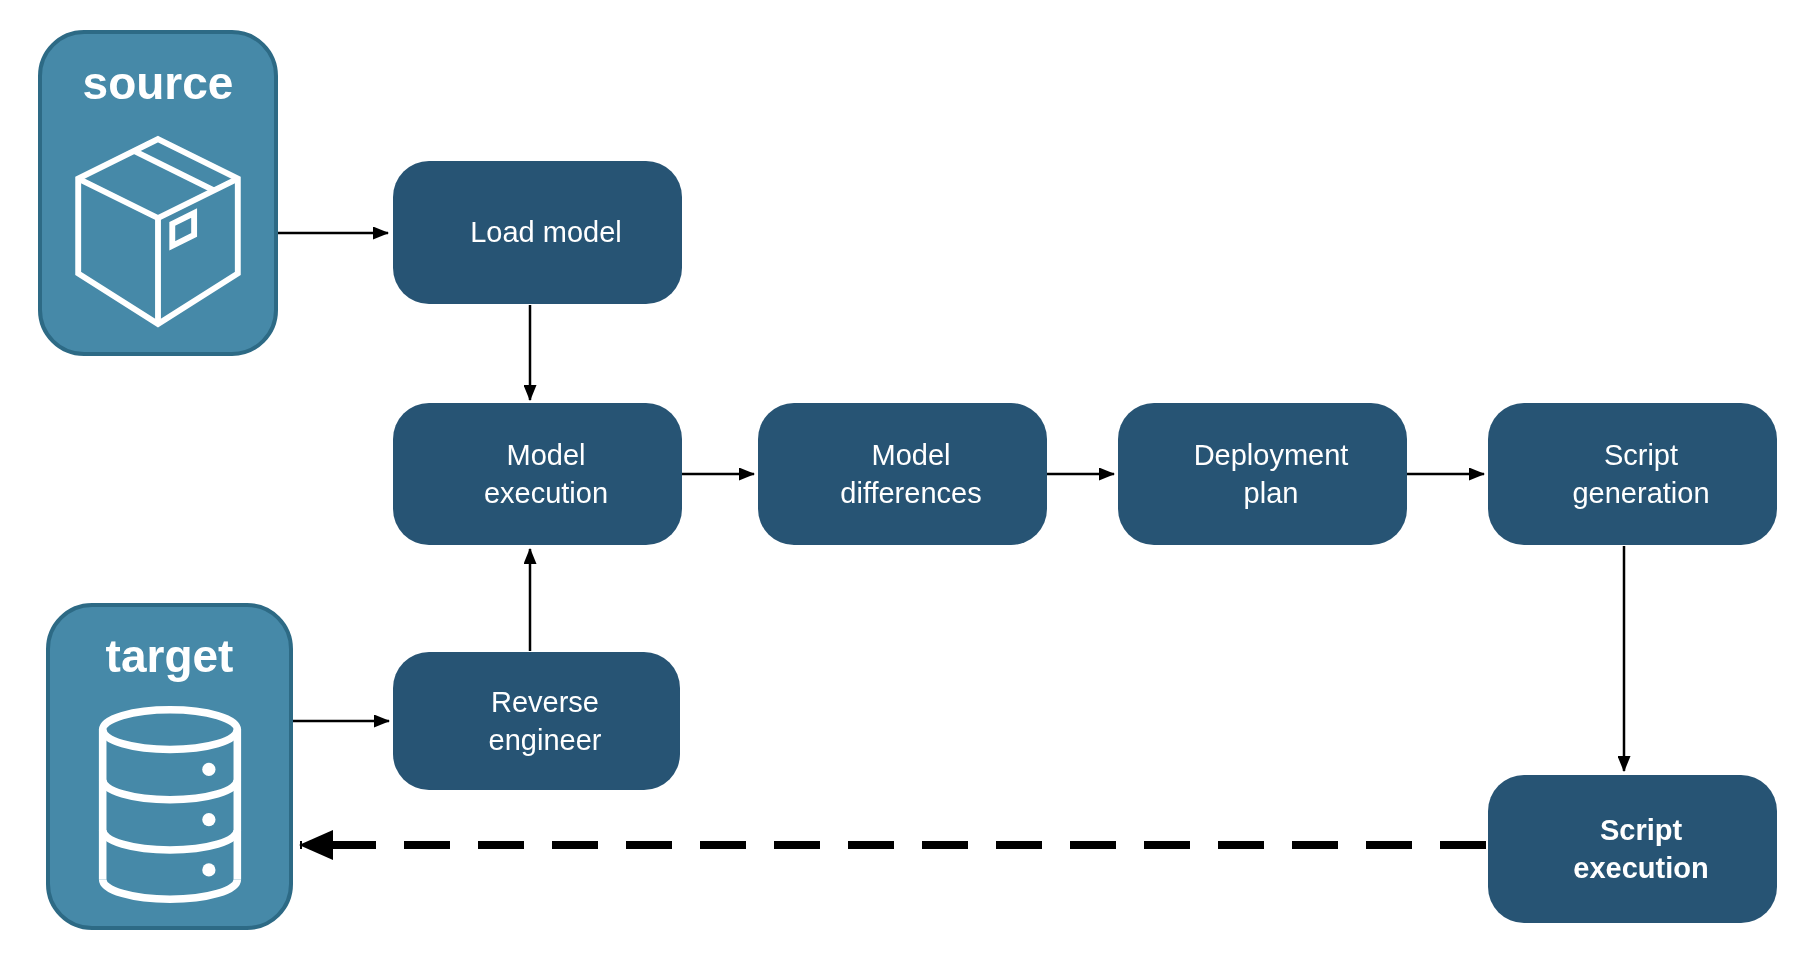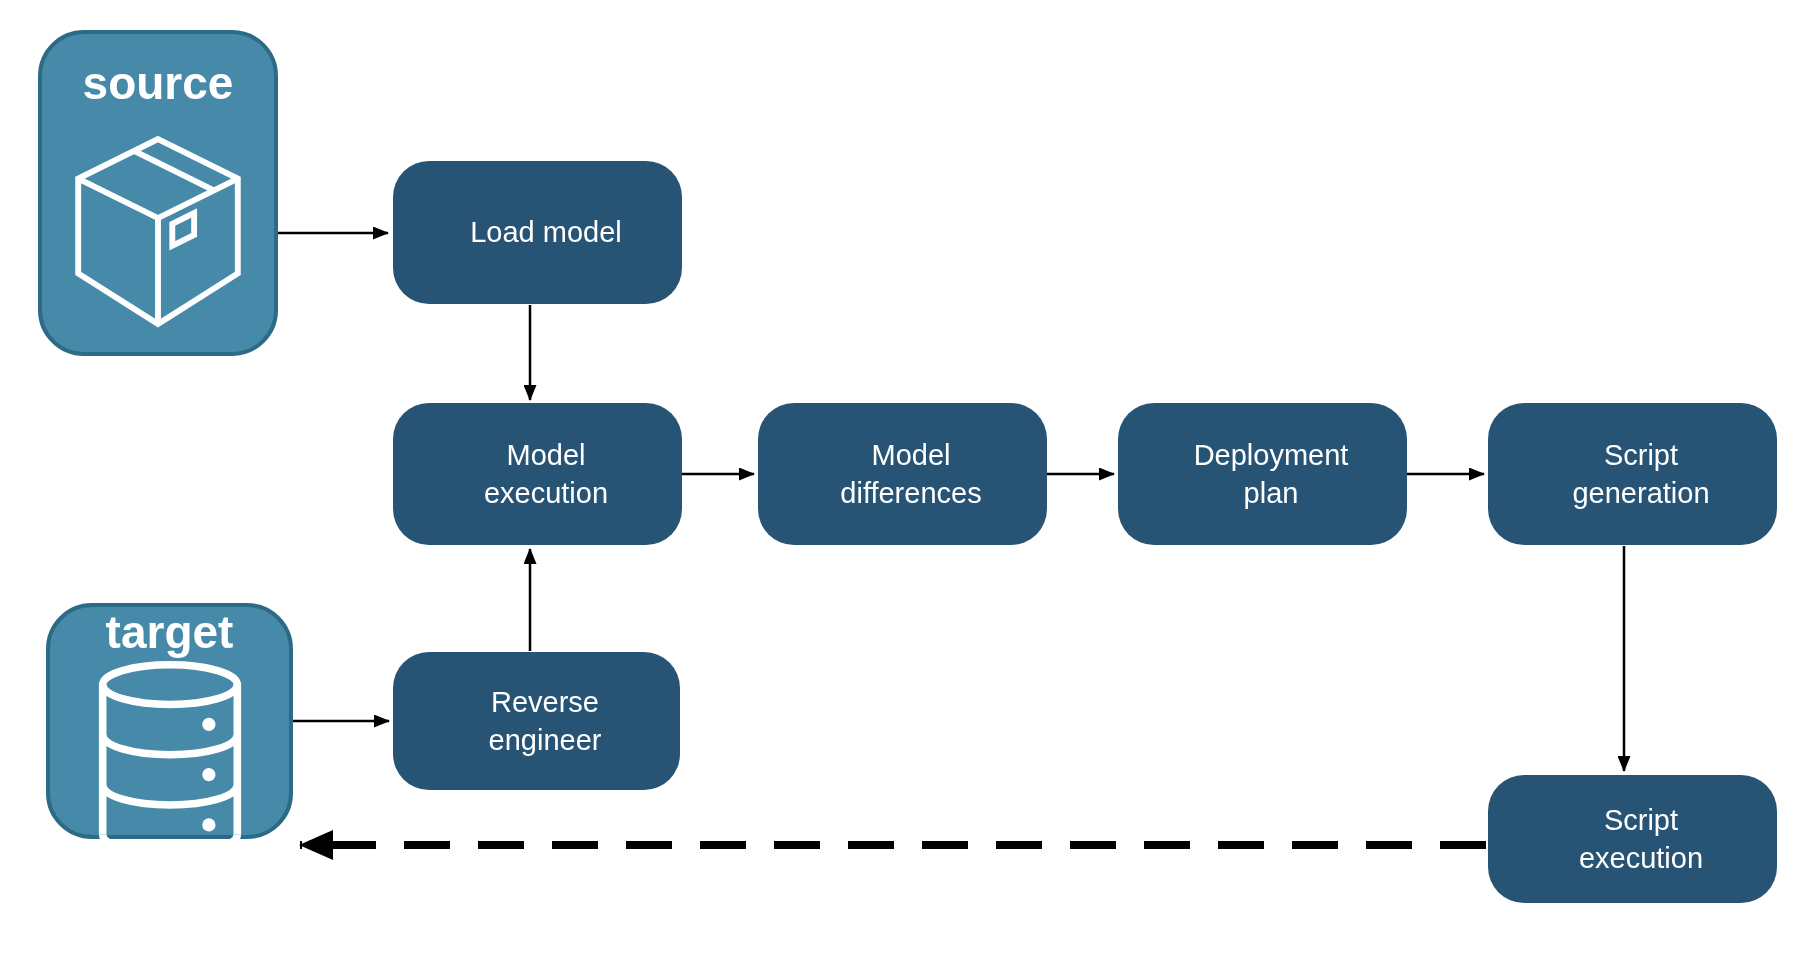--- a/index.html
+++ b/index.html
@@ -43,35 +43,34 @@
     text-align: center;
     padding-left: 17px;
   }
   .node span { display: block; padding: 0 42px; }
   #node-load-model        { left: 393px;  top: 161px; width: 272px; height: 143px; }
   #node-model-comparison  { left: 393px;  top: 403px; width: 272px; height: 142px; }
   #node-model-differences { left: 758px;  top: 403px; width: 272px; height: 142px; }
   #node-deployment-plan   { left: 1118px; top: 403px; width: 272px; height: 142px; }
   #node-script-generation { left: 1488px; top: 403px; width: 272px; height: 142px; }
   #node-reverse-engineer  { left: 393px;  top: 652px; width: 270px; height: 138px; }
-  #node-script-execution  { left: 1488px; top: 775px; width: 272px; height: 128px; }
+  #node-script-execution  { left: 1488px; top: 775px; width: 272px; height: 148px; font-weight: bold; }
 
   .endpoint {
     position: absolute;
     background: var(--endpoint-fill, #4689A8);
     border: 4px solid var(--endpoint-border, #2D6A85);
     border-radius: 46px;
     box-sizing: border-box;
     display: flex;
     flex-direction: column;
     align-items: center;
-    justify-content: center;
   }
   #container-source { left: 38px; top: 30px;  width: 240px; height: 326px; }
-  #container-target { left: 46px; top: 603px; width: 247px; height: 236px; }
+  #container-target { left: 46px; top: 603px; width: 247px; height: 327px; }
   .endpoint-label {
     font-weight: 700;
     font-size: 46px;
     color: var(--label-text, #ffffff);
     margin-top: 22px;
   }
   .endpoint-icon {
     flex: 1;
     display: flex;
     align-items: center;

